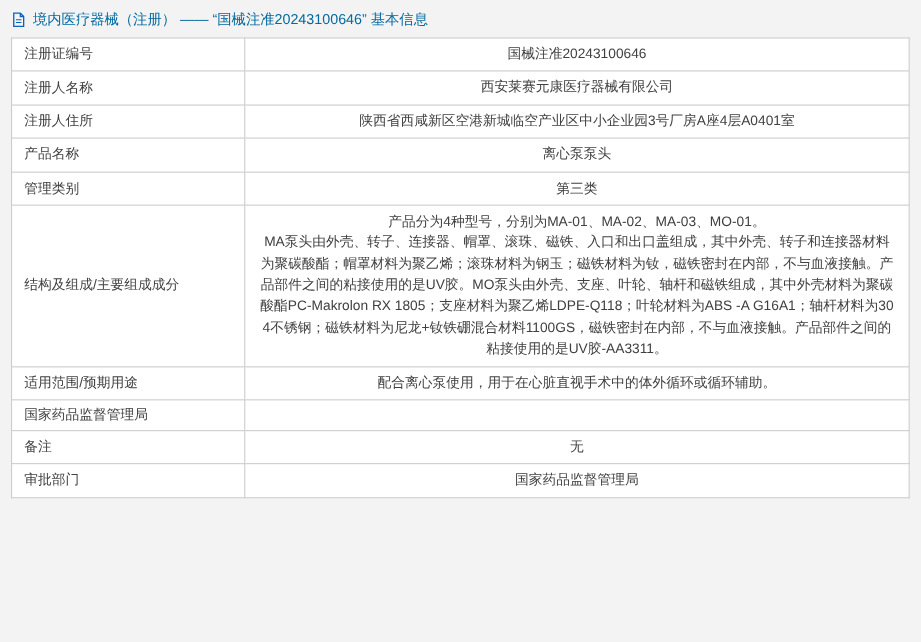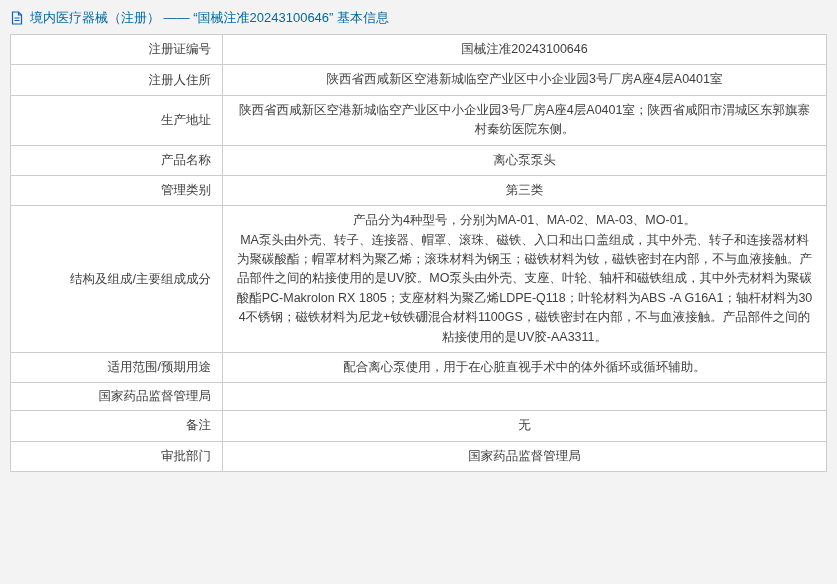--- a/index.html
+++ b/index.html
@@ -34,21 +34,21 @@
   }
   .info-table td {
     border: 1px solid #cccccc;
     font-size: 12.5px;
     color: #404040;
     padding: 5px 11px;
     vertical-align: middle;
   }
   .label-cell {
     width: 212px;
-    text-align: right;
+    text-align: left;
     color: #3c3c3c;
   }
   .value-cell {
     text-align: center;
     white-space: pre-line;
     line-height: 1.55;
     word-break: break-all;
   }
 </style>
 </head>
@@ -66,26 +66,26 @@
   <span>境内医疗器械（注册） —— “国械注准20243100646” 基本信息</span>
 </div>
 
 <table class="info-table">
   <tbody>
       <tr>
         <td class="label-cell">注册证编号</td>
         <td class="value-cell">国械注准20243100646</td>
       </tr>
       <tr>
+        <td class="label-cell">注册人名称</td>
+        <td class="value-cell">西安莱赛元康医疗器械有限公司</td>
+      </tr>
+      <tr>
         <td class="label-cell">注册人住所</td>
         <td class="value-cell">陕西省西咸新区空港新城临空产业区中小企业园3号厂房A座4层A0401室</td>
-      </tr>
-      <tr>
-        <td class="label-cell">生产地址</td>
-        <td class="value-cell">陕西省西咸新区空港新城临空产业区中小企业园3号厂房A座4层A0401室；陕西省咸阳市渭城区东郭旗寨村秦纺医院东侧。</td>
       </tr>
       <tr>
         <td class="label-cell">产品名称</td>
         <td class="value-cell">离心泵泵头</td>
       </tr>
       <tr>
         <td class="label-cell">管理类别</td>
         <td class="value-cell">第三类</td>
       </tr>
       <tr>

